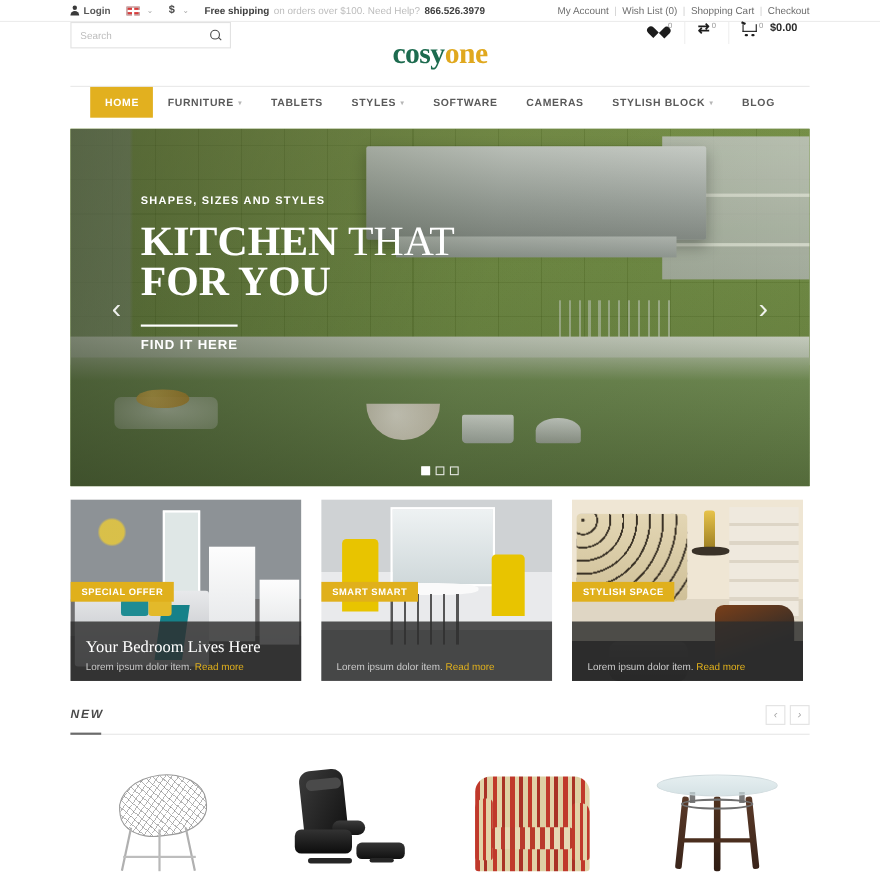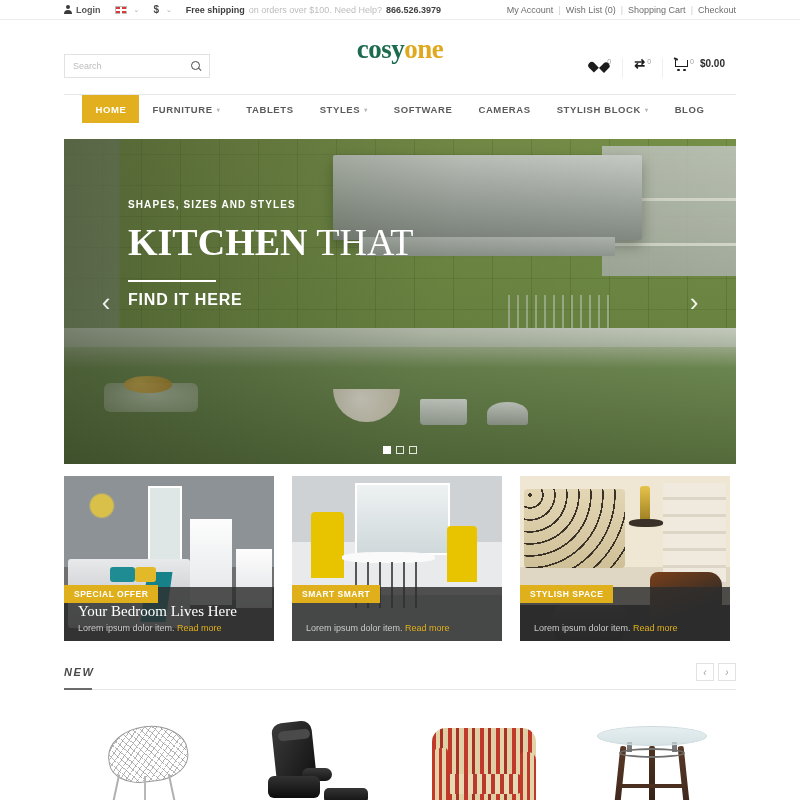--- a/index.html
+++ b/index.html
@@ -35,21 +35,21 @@
   .cur { color:#4a4a4a; font-weight:700; font-size:10px; }
   .ship-strong { color:#3f3f3f; font-weight:700; }
   .ship-light { color:#bdbdbd; }
   .phone { color:#3f3f3f; font-weight:700; }
   .topbar-right { margin-left: auto; display:flex; align-items:center; color:#6d6d6d; font-size:9px; }
   .topbar-right a { color:#6d6d6d; text-decoration:none; }
   .sep { color:#cfcfcf; margin: 0 5px; }
 
   
   .header {
-    height: 58px; display: flex; align-items: flex-end;
+    height: 58px; display: flex; align-items: flex-start;
     padding: 0 64px; position: relative; gap: 42px;
   }
   .searchbox {
     width: 146px; height: 24px; border: 1px solid #e2e2e2; background:#fff;
     display:flex; align-items:center; padding: 0 8px;
   }
   .searchbox input {
     border:none; outline:none; flex:1; font-size: 9px; color:#7a7a7a;
     font-family: "Liberation Sans", sans-serif; background:transparent;
   }
@@ -85,21 +85,21 @@
   }
   .cartic::after {
     content:""; position:absolute; left:0; top:0; width:4px; height:1.6px; background:#1c1c1c;
     transform: rotate(25deg);
   }
   .cart-wheel { position:absolute; bottom:-1px; left:3px; width:2.5px; height:2.5px; border-radius:50%; background:#1c1c1c; }
   .cart-wheel2 { position:absolute; bottom:-1px; left:9px; width:2.5px; height:2.5px; border-radius:50%; background:#1c1c1c; }
   .cart-total { font-size:10px; color:#2b2b2b; font-weight:600; margin-left:6px; }
 
   
-  .nav-wrap { border-top:1px solid #e8e8e8; margin: 16px 64px; }
+  .nav-wrap { border-top:1px solid #e8e8e8; margin: 0 64px; }
   .nav { display:flex; align-items:center; justify-content:center; height:28px; }
   .nav-item {
     font-size: 9.5px; letter-spacing: 0.6px; color:#5a5a5a; font-weight:600;
     padding: 7px 13px; display:flex; align-items:center; gap:4px; cursor:pointer;
     white-space:nowrap;
   }
   .nav-item.active { background: #e2b01f; color:#ffffff; height:28px; align-items:center; }
   .nav-caret { font-size:6px; color:#b6b6b6; }
 
   
@@ -151,21 +151,21 @@
     background: repeating-linear-gradient(90deg, rgba(220,225,220,.5) 0 2px, transparent 2px 9px); }
   .hero-shade { position:absolute; inset:0; background: linear-gradient(100deg, rgba(40,52,28,.55) 0%, rgba(40,52,28,.18) 55%, rgba(40,52,28,.05) 100%); }
 
   .hero-content { position:absolute; left:64px; top:60px; z-index:4; }
   .hero-kicker { font-size:10px; letter-spacing:1.1px; color:#ffffff; font-weight:600; margin-bottom:14px; }
   .hero-title { color:#fff; font-family:"Liberation Serif", serif; line-height:0.96; }
   .hero-l { font-size:38px; display:block; white-space:nowrap; }
   .hero-l .b { font-weight:700; }
   .hero-l .t { font-weight:400; }
   .hero-rule { width:88px; height:2px; background:#fff; margin: 20px 0 9px; }
-  .hero-cta { font-size:16px; letter-spacing:0.8px; color:#fff; font-weight:600; cursor:pointer; }
+  .hero-cta { font-size:12px; letter-spacing:0.8px; color:#fff; font-weight:600; cursor:pointer; }
 
   .hero-arrow {
     position:absolute; top:50%; transform:translateY(-50%); z-index:5;
     font-size:26px; color:#fff; opacity:.9; cursor:pointer; font-family:"Liberation Sans",sans-serif;
     line-height:1; width:24px; text-align:center; font-weight:300;
   }
   .hero-arrow.prev { left: 30px; }
   .hero-arrow.next { right: 30px; }
   .hero-dots { position:absolute; bottom:10px; left:50%; transform:translateX(-50%); display:flex; gap:5px; z-index:5; }
   .dot { width:8px; height:8px; border:1px solid rgba(255,255,255,.85); background:transparent; cursor:pointer; }
@@ -199,21 +199,21 @@
     background: repeating-radial-gradient(circle at 6px 6px, #3a3226 0 1.6px, transparent 1.7px 12px), linear-gradient(180deg,#e3d6b4,#cfc098); border-radius:4px; }
   .p3 .stairs { position:absolute; right:2%; top:4%; width:30%; height:62%;
     background: repeating-linear-gradient(180deg, #efe9de 0 14px, #ddd5c6 14px 17px); }
   .p3 .lamp { position:absolute; left:57%; top:6%; width:5%; height:22%; background:linear-gradient(180deg,#e7c34a,#9b7d22); border-radius:3px; }
   .p3 .sidetable { position:absolute; left:52%; top:26%; width:16%; height:5%; background:#3a3228; border-radius:40%; }
   .p3 .eames { position:absolute; right:4%; bottom:2%; width:34%; height:40%; background:linear-gradient(160deg,#7a3f19,#2a2a2a 60%); border-radius:8px 14px 6px 6px; }
   .p3 .otto { position:absolute; left:16%; bottom:0%; width:34%; height:22%; background:linear-gradient(180deg,#3a3a3a,#161616); border-radius:8px; }
 
   .promo-overlay { position:absolute; left:0; right:0; bottom:0; height:54px; background: rgba(45,45,45,.82); }
   .promo-badge {
-    position:absolute; left:0; bottom:38px; background:#e0b01c; color:#fff;
+    position:absolute; left:0; bottom:72px; background:#e0b01c; color:#fff;
     font-size:8.5px; font-weight:700; letter-spacing:0.5px; padding: 4px 10px 4px 10px;
   }
   .promo-text { position:absolute; left:14px; right:10px; bottom:8px; }
   .promo-title { font-family:"Liberation Serif", serif; font-size:15px; color:#fff; margin-bottom:3px; }
   .promo-sub { font-size:9px; color:#c9c9c9; }
   .promo-sub .rm { color:#e0b01c; }
 
   
   .newsec { margin: 22px 64px 0; font-style: italic; }
   .newhead { display:flex; align-items:center; border-bottom:1px solid #e6e6e6; padding-bottom:8px; position:relative; }
@@ -393,20 +393,21 @@
       <div class="hb-bowl"></div>
       <div class="hb-pot"></div>
       <div class="hb-kettle"></div>
     </div>
     <div class="hero-shade"></div>
 
     <div class="hero-content">
       <div class="hero-kicker">SHAPES, SIZES AND STYLES</div>
       <div class="hero-title">
         <span class="hero-l"><span class="b">KITCHEN</span> <span class="t">THAT</span></span>
+        <span class="hero-l"><span class="b">FOR YOU</span></span>
       </div>
       <div class="hero-rule"></div>
       <div class="hero-cta">FIND IT HERE</div>
     </div>
 
     <div class="hero-arrow prev">‹</div>
     <div class="hero-arrow next">›</div>
 
     <div class="hero-dots">
       <div class="dot active"></div>

